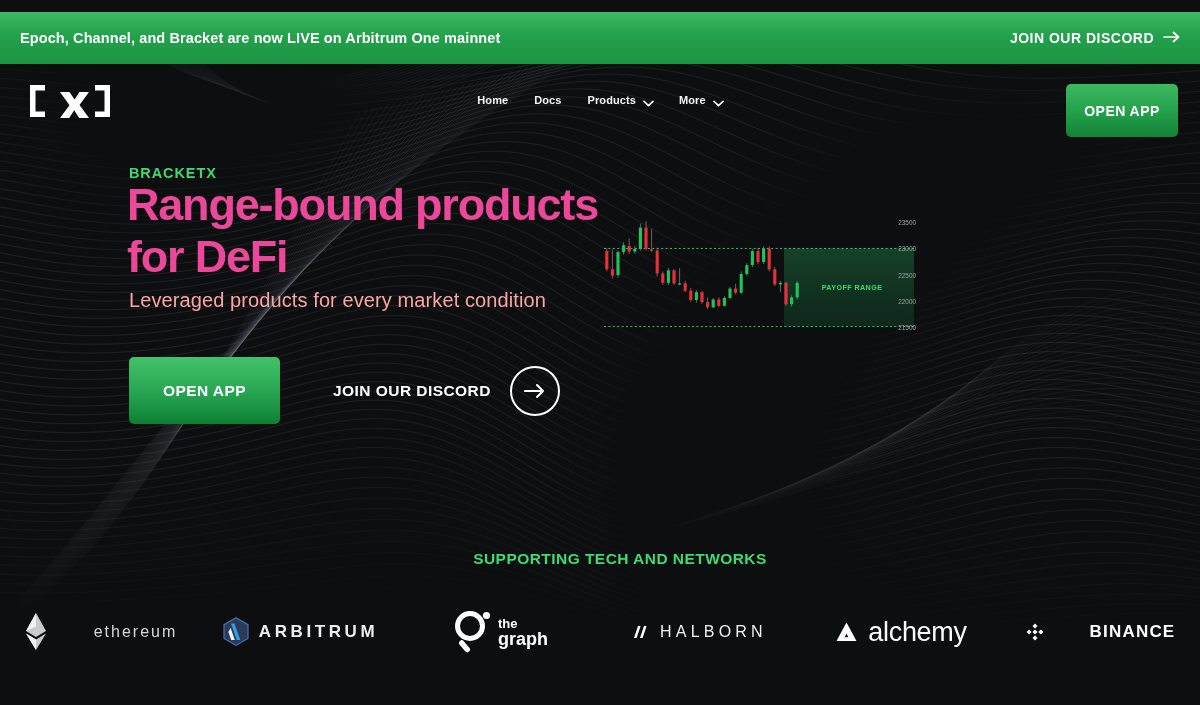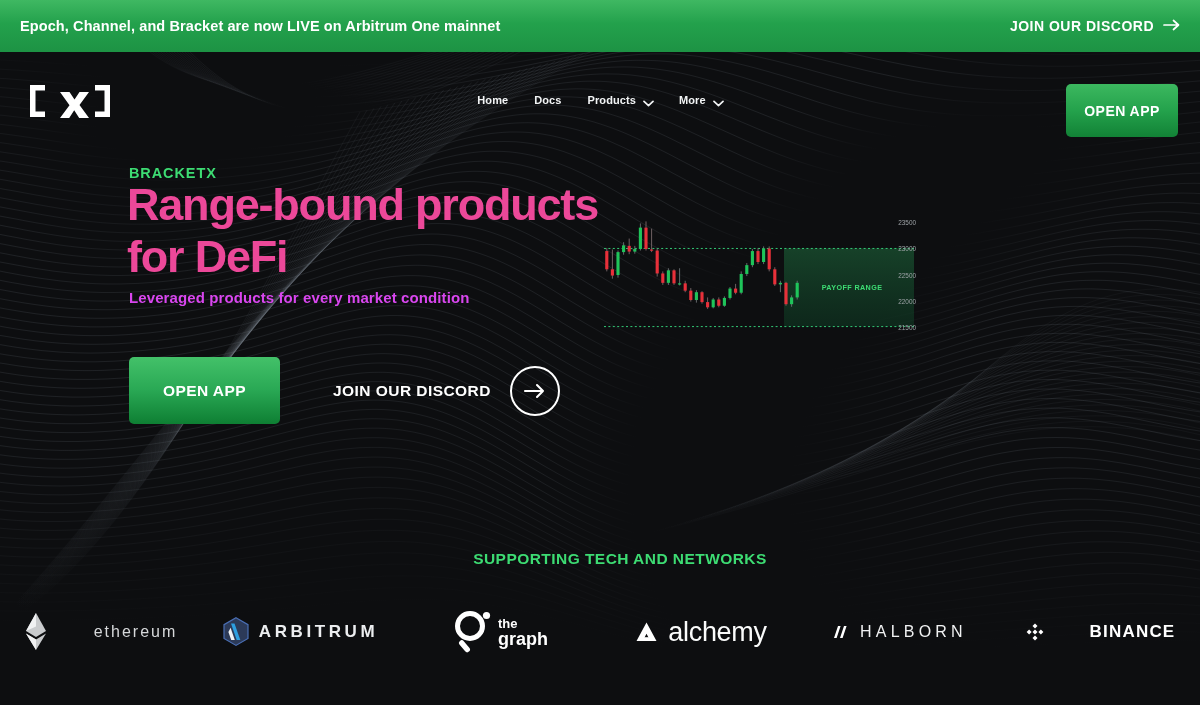--- a/index.html
+++ b/index.html
@@ -6,21 +6,21 @@
   html,body{
     width:1200px; height:705px; overflow:hidden;
     background:#0d0e10;
     font-family:"Liberation Sans", sans-serif;
     -webkit-font-smoothing:antialiased;
   }
   .page{ position:relative; width:1200px; height:705px; background:#0d0e10; overflow:hidden; }
 
   
   .banner{
-    position:absolute; top:0; left:0; width:1200px; height:52px;
+    position:absolute; top:12px; left:0; width:1200px; height:52px;
     background:linear-gradient(180deg,#3fb862 0%,#23a14c 45%,#1d9344 100%);
     display:flex; align-items:center; justify-content:space-between;
     padding:0 20px; z-index:40;
   }
   .banner-text{ color:#ffffff; font-size:14.5px; font-weight:bold; letter-spacing:.1px; }
   .banner-cta{ display:flex; align-items:center; gap:9px; color:#fff;
     font-size:14px; font-weight:bold; letter-spacing:.5px; cursor:pointer; }
   .banner-cta .arr{ font-size:16px; line-height:1; display:inline-block; }
 
   
@@ -47,22 +47,22 @@
     font-family:"Liberation Sans", sans-serif; cursor:pointer;
   }
 
   
   .eyebrow{ position:absolute; left:129px; top:165px; color:#3ddc73;
             font-size:14.5px; font-weight:bold; letter-spacing:.9px; }
   .headline{ position:absolute; left:127px; top:182px; width:560px;
              color:#ec4899; font-size:45px; line-height:1.0; font-weight:bold;
              letter-spacing:-1.2px; }
   .headline .l2{ display:block; margin-top:7px; }
-  .subhead{ position:absolute; left:129px; top:289px; color:#d946ef;
-            font-size:15px; font-weight:700; letter-spacing:.1px; }
+  .subhead{ position:absolute; left:129px; top:289px; color:#fca5a5;
+            font-size:20px; font-weight:400; letter-spacing:.1px; }
 
   .cta-row{ position:absolute; left:129px; top:357px; display:flex; align-items:center; }
   .btn-open{
     width:151px; height:67px; border:0; border-radius:5px;
     background:linear-gradient(180deg,#43c169 0%,#2aa955 48%,#0e7f33 100%);
     color:#fff; font-size:15.5px; font-weight:bold; letter-spacing:.45px;
     font-family:"Liberation Sans", sans-serif; cursor:pointer;
   }
   .btn-discord{ display:flex; align-items:center; gap:19px; margin-left:53px; cursor:pointer; }
   .btn-discord .lbl{ color:#fff; font-size:15.5px; font-weight:bold; letter-spacing:.45px; }
@@ -433,34 +433,34 @@
       <svg width="44" height="46" viewBox="0 0 44 46">
         <circle cx="18" cy="17" r="12.5" fill="none" stroke="#ffffff" stroke-width="5"></circle>
         <circle cx="34.5" cy="6.5" r="3.6" fill="#ffffff"></circle>
         <rect x="9.5" y="30.5" width="5.4" height="14" rx="2.7" fill="#ffffff" transform="rotate(-40 12 37)"></rect>
       </svg>
       <span style="display:flex;flex-direction:column;line-height:1.03;color:#ffffff;font-weight:bold;font-size:15px;">
         <span style="white-space:pre-line;"><span style="font-size: 13px;">the</span><br><span style="font-size: 18px;">graph</span></span>
       </span>
     </div>
 
+    <div class="p-cell" style="gap:7px;">
+      <svg width="20" height="14" viewBox="0 0 20 14">
+        <path d="M5 1L1 13h2.6L7.6 1z" fill="#ffffff"></path>
+        <path d="M11 1L7 13h2.6L13.6 1z" fill="#ffffff"></path>
+      </svg>
+      <span class="p-name" style="font-size:16px;font-weight:500;letter-spacing:4.2px;color:#f0f1f2;">HALBORN</span>
+    </div>
+
     <div class="p-cell" style="gap:8px;">
       <svg width="27" height="24" viewBox="0 0 27 24">
         <path d="M13.5 2.5L23.5 21h-6.2l-3.8-7.2L9.7 21H3.5z" fill="#ffffff"></path>
         <rect x="6.5" y="17.2" width="14" height="3.8" fill="#ffffff"></rect>
       </svg>
       <span class="p-name" style="font-size:27px;font-weight:400;letter-spacing:-0.3px;color:#fafbfb;">alchemy</span>
-    </div>
-
-    <div class="p-cell" style="gap:7px;">
-      <svg width="20" height="14" viewBox="0 0 20 14">
-        <path d="M5 1L1 13h2.6L7.6 1z" fill="#ffffff"></path>
-        <path d="M11 1L7 13h2.6L13.6 1z" fill="#ffffff"></path>
-      </svg>
-      <span class="p-name" style="font-size:16px;font-weight:500;letter-spacing:4.2px;color:#f0f1f2;">HALBORN</span>
     </div>
 
     <div class="p-cell" style="gap:7px;">
       <svg width="20" height="20" viewBox="0 0 20 20">
         <g fill="#ffffff">
           <path d="M10 1.6l2.5 2.5L10 6.6 7.5 4.1z"></path>
           <path d="M10 13.4l2.5 2.5L10 18.4l-2.5-2.5z"></path>
           <path d="M4.1 7.5l2.5 2.5-2.5 2.5L1.6 10z"></path>
           <path d="M15.9 7.5l2.5 2.5-2.5 2.5-2.5-2.5z"></path>
           <path d="M10 7.5L12.5 10 10 12.5 7.5 10z"></path>

